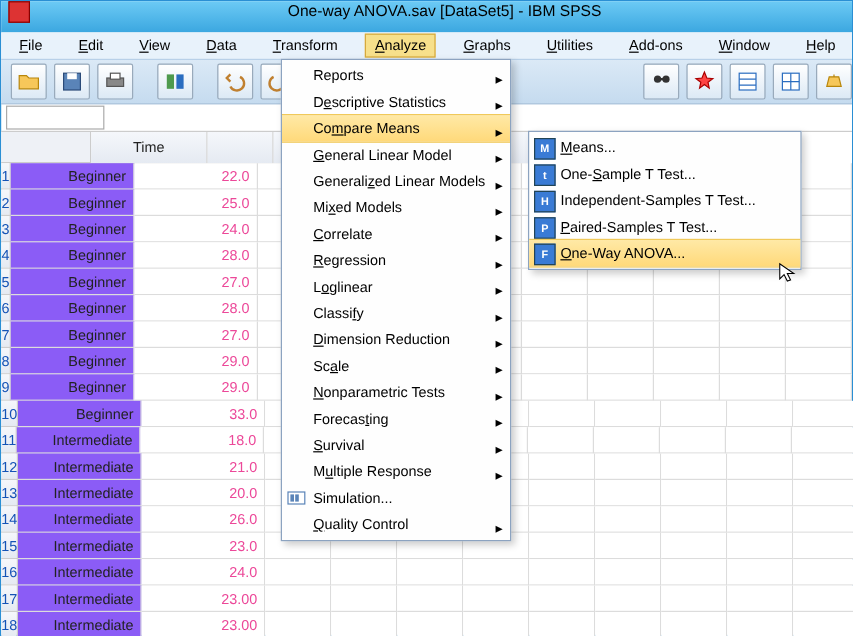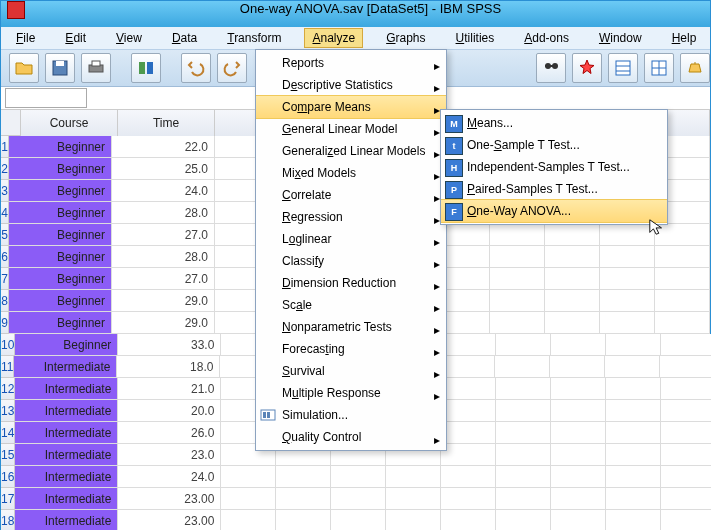--- a/index.html
+++ b/index.html
@@ -17,21 +17,21 @@
 .goto{height:22px;border-bottom:1px solid #ccc;display:flex;align-items:center}
 .goto .cell{width:80px;height:18px;border:1px solid #aaa;margin-left:4px;background:#fff}
 .grid{position:relative}
 .hdr-row{display:flex;height:26px}
 .rowhdr{width:74px;border-right:1px solid #ccc;border-bottom:1px solid #ccc;background:#eef1f6}
 .colhdr{min-width:96px;height:26px;border-right:1px solid #ccc;border-bottom:1px solid #ccc;background:linear-gradient(#f5f7fb,#e5eaf2);text-align:center;line-height:26px;font-size:12px;color:#222}
 .wcol{min-width:54px}
 .drow{display:flex;height:22px}
 .rhead{width:74px;text-align:center;line-height:22px;border-right:1px solid #ccc;border-bottom:1px solid #ccc;background:linear-gradient(#f5f7fb,#e5eaf2);color:#1553b6}
 .cell1{min-width:96px;border-right:1px solid #dcdcdc;border-bottom:1px solid #dcdcdc;text-align:right;padding-right:6px;line-height:22px;background:#8b5cf6;color:#222}
-.cell2{min-width:96px;border-right:1px solid #dcdcdc;border-bottom:1px solid #dcdcdc;text-align:right;padding-right:6px;line-height:22px;background:#fff;color:#404040}
+.cell2{min-width:96px;border-right:1px solid #dcdcdc;border-bottom:1px solid #dcdcdc;text-align:right;padding-right:6px;line-height:22px;background:#fff;color:#ec4899}
 .ecell{min-width:54px;border-right:1px solid #dcdcdc;border-bottom:1px solid #dcdcdc;background:#fff}
 .menu{position:absolute;background:#fefefe;border:1px solid #8ca3c0;box-shadow:3px 3px 6px rgba(0,0,0,.2);padding:2px 0;z-index:10}
 .menu .mi{height:22px;display:flex;align-items:center;padding:0 22px 0 26px;position:relative;white-space:nowrap;cursor:default}
 .menu .mi.sel{background:linear-gradient(#ffe9a6,#ffd97a);border-top:1px solid #f0c95a;border-bottom:1px solid #f0c95a;margin-top:-1px;margin-bottom:-1px}
 .menu .mi .arrow{position:absolute;right:6px;top:7px}
 .menu .mi u{text-decoration:underline}
 .sub-icon{width:16px;height:16px;position:absolute;left:4px;top:3px;display:flex;align-items:center;justify-content:center;font-size:9px;font-weight:bold;color:#fff}
 .cursor{position:absolute;z-index:30;width:18px;height:18px}
 </style>
 </head>
@@ -129,21 +129,20 @@
       </div>
   </div>
 
   <div class="goto">
     <div class="cell"></div>
   </div>
 
   <div class="grid">
     <div class="hdr-row">
       <div class="rowhdr"></div>
-      <div class="colhdr">Course</div>
       <div class="colhdr">Time</div>
       <div class="colhdr wcol"></div>
       <div class="colhdr wcol"></div>
       <div class="colhdr wcol"></div>
       <div class="colhdr wcol"></div>
       <div class="colhdr wcol"></div>
       <div class="colhdr wcol"></div>
       <div class="colhdr wcol"></div>
       <div class="colhdr wcol"></div>
       <div class="colhdr wcol"></div>
@@ -397,21 +396,21 @@
           <div class="ecell"></div>
           <div class="ecell"></div>
           <div class="ecell"></div>
           <div class="ecell"></div>
           <div class="ecell"></div>
           <div class="ecell"></div>
         </div>
       </div>
   </div>
 
-  <div class="menu" id="analyze-menu" style="left:254px;top:48px;width:190px">
+  <div class="menu" id="analyze-menu" style="left:233px;top:48px;width:190px">
       <div class="mi">Reports<span class="arrow">▸</span></div>
       <div class="mi">D<u>e</u>scriptive Statistics<span class="arrow">▸</span></div>
       <div class="mi sel">Co<u>m</u>pare Means<span class="arrow">▸</span></div>
       <div class="mi"><u>G</u>eneral Linear Model<span class="arrow">▸</span></div>
       <div class="mi">Generali<u>z</u>ed Linear Models<span class="arrow">▸</span></div>
       <div class="mi">Mi<u>x</u>ed Models<span class="arrow">▸</span></div>
       <div class="mi"><u>C</u>orrelate<span class="arrow">▸</span></div>
       <div class="mi"><u>R</u>egression<span class="arrow">▸</span></div>
       <div class="mi">L<u>o</u>glinear<span class="arrow">▸</span></div>
       <div class="mi">Classi<u>f</u>y<span class="arrow">▸</span></div>

